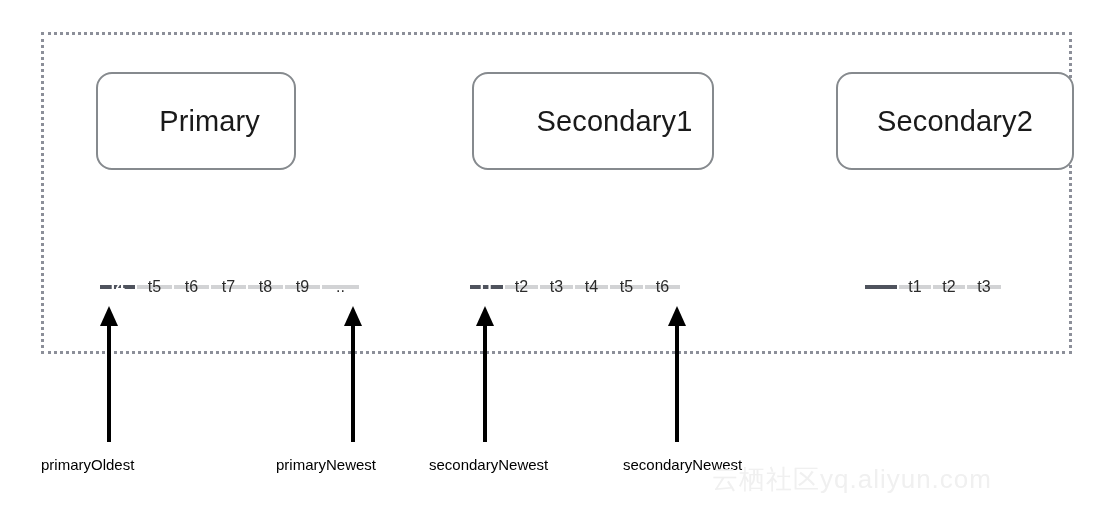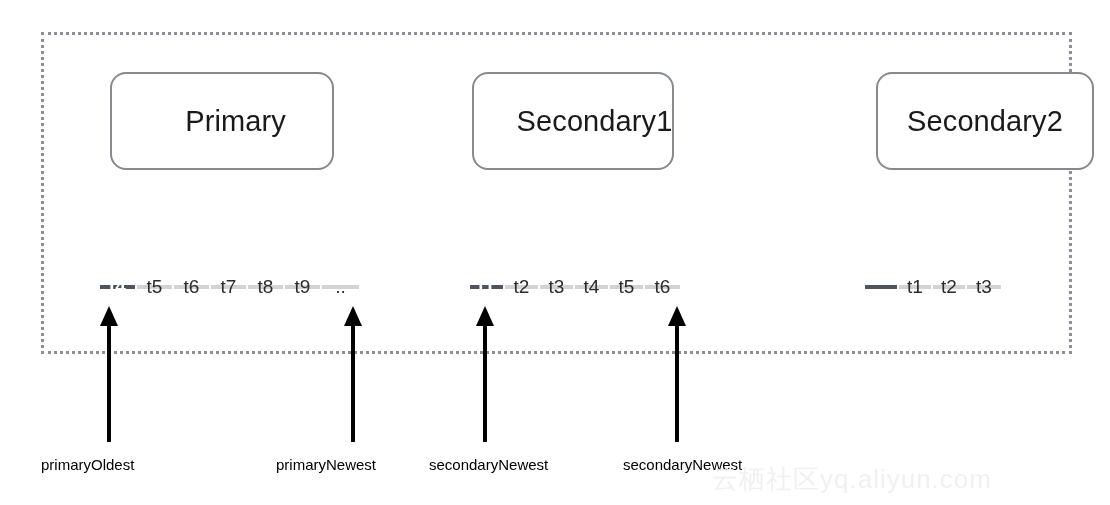--- a/index.html
+++ b/index.html
@@ -44,39 +44,39 @@
     align-items: center;
     justify-content: center;
   }
   .node-box .node-label {
     font-size: 29px;
     color: #1a1a1a;
     font-weight: 400;
     letter-spacing: 0.1px;
     line-height: 1;
   }
-  #node-primary    { left: 110px; width: 224px; padding-left: 27px; }
-  #node-secondary1 { left: 472px; width: 202px; padding-left: 43px; }
-  #node-secondary2 { left: 876px; width: 218px; }
+  #node-primary    { left: 96px; width: 200px; padding-left: 27px; }
+  #node-secondary1 { left: 472px; width: 242px; padding-left: 43px; }
+  #node-secondary2 { left: 836px; width: 238px; }
 
   
   .oplog-strip {
     position: absolute;
     top: 243px;
     height: 46px;
     display: flex;
     align-items: stretch;
   }
   .oplog-cell {
     display: flex;
     align-items: center;
     justify-content: center;
     background: #d2d3d5;
     border-right: 2px solid #ffffff;
-    font-size: 19px;
+    font-size: 16px;
     color: #2b2b2b;
     box-sizing: border-box;
     margin-top: 42px;
   }
   .oplog-cell:last-child { border-right: none; }
   .oplog-cell.oldest {
     background: #4f535d;
     color: #ffffff;
     font-weight: bold;
     border-right: 2px solid #ffffff;

